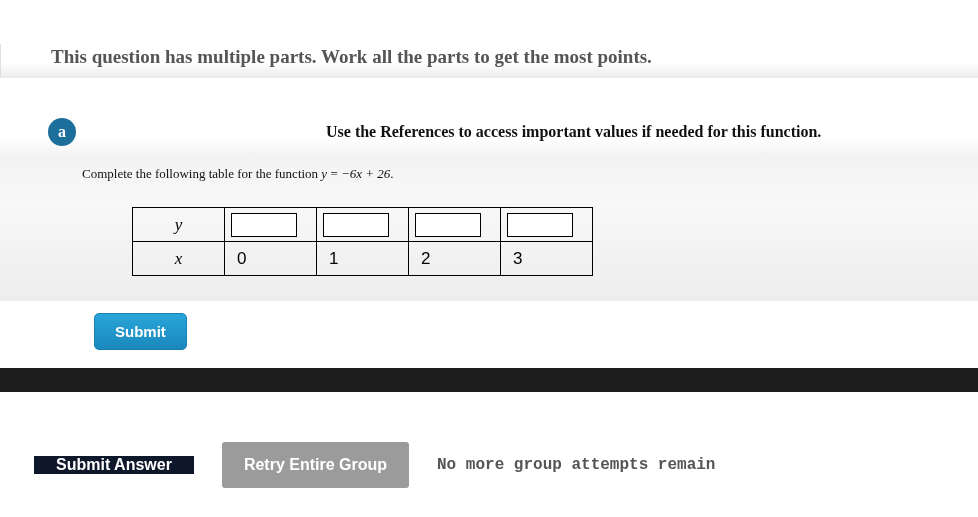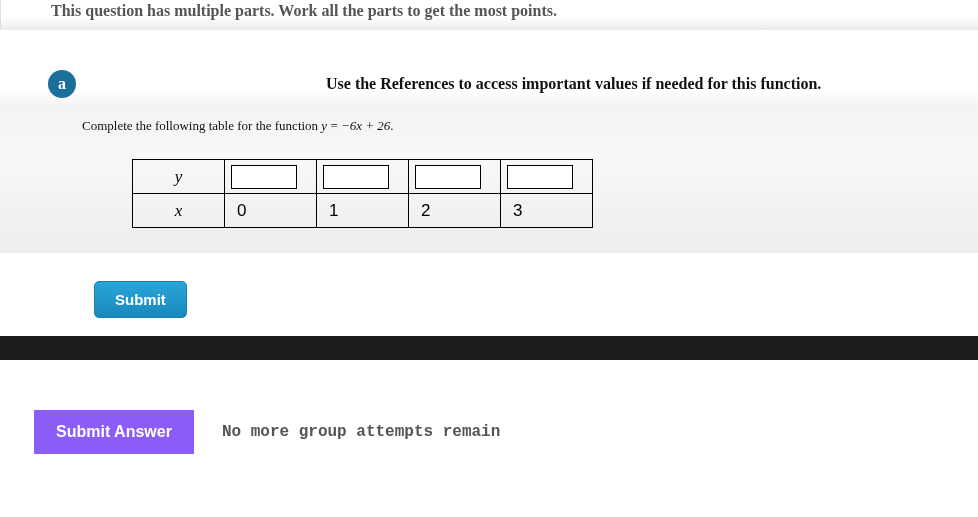--- a/index.html
+++ b/index.html
@@ -10,23 +10,24 @@
     }
     .banner {
       background: linear-gradient(to bottom, #fff 0%, #fff 55%, #ebebeb 100%);
       padding: 0 0 10px 50px;
       border-left: 1px solid #dfdfdf;
       margin-bottom: 10px;
     }
     .banner-text {
       font-family: Georgia, 'Times New Roman', serif;
       font-weight: bold;
-      font-size: 16px;
+      font-size: 19px;
       color: #555;
       padding-top: 2px;
+      margin-top: 44px;
     }
     .part-wrapper {
       margin: 30px 0 0 0;
     }
     .part-header {
       display: flex;
       align-items: center;
       padding: 10px 30px 10px 48px;
       background: linear-gradient(to bottom, #fff 0%, #fff 60%, #f3f3f3 100%);
     }
@@ -87,21 +88,21 @@
       padding: 2px 6px;
     }
     table.func td.inp input {
       width: 66px;
       height: 24px;
       border: 1px solid #000;
       font-size: 15px;
       padding-left: 4px;
     }
     .submit-row {
-      padding: 28px 0 18px 94px;
+      padding: 12px 0 18px 94px;
       border-radius: 30px;
     }
     .btn-submit {
       background: #1d94c7;
       background: linear-gradient(to bottom, #2aa5d9, #1988bc);
       color: #fff;
       border: 1px solid #1780b0;
       border-radius: 5px;
       font-weight: bold;
       font-size: 15px;
@@ -113,26 +114,26 @@
       background: #1d1d1d;
       margin: 0 0 50px 0;
     }
     .bottom-row {
       display: flex;
       align-items: center;
       gap: 28px;
       padding: 0 0 40px 34px;
     }
     .btn-ans {
-      background: #8b5cf6;
+      background: #0f172a;
       color: #fff;
       border: none;
       font-weight: bold;
       font-size: 16px;
-      padding: 13px 22px;
+      padding: 0 22px;
       cursor: pointer;
     }
     .btn-retry {
       background: #9b9b9b;
       color: #fff;
       border: none;
       font-weight: bold;
       font-size: 16px;
       padding: 14px 22px;
       cursor: pointer;
@@ -185,14 +186,15 @@
 
   <div class="submit-row">
     <button class="btn-submit">Submit</button>
   </div>
 </div>
 
 <div class="dark-bar"></div>
 
 <div class="bottom-row">
   <button class="btn-ans">Submit Answer</button>
+  <button class="btn-retry">Retry Entire Group</button>
   <span class="nomore">No more group attempts remain</span>
 </div>
 
 </body></html>

